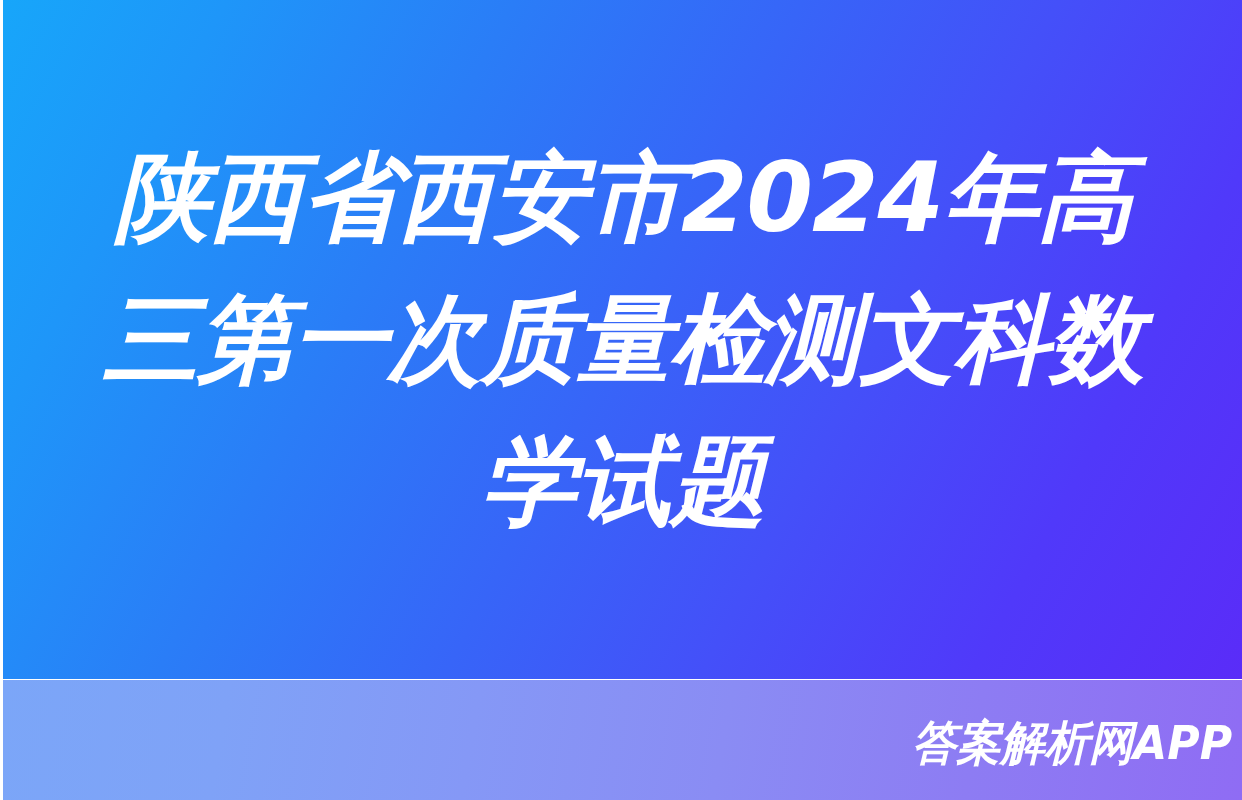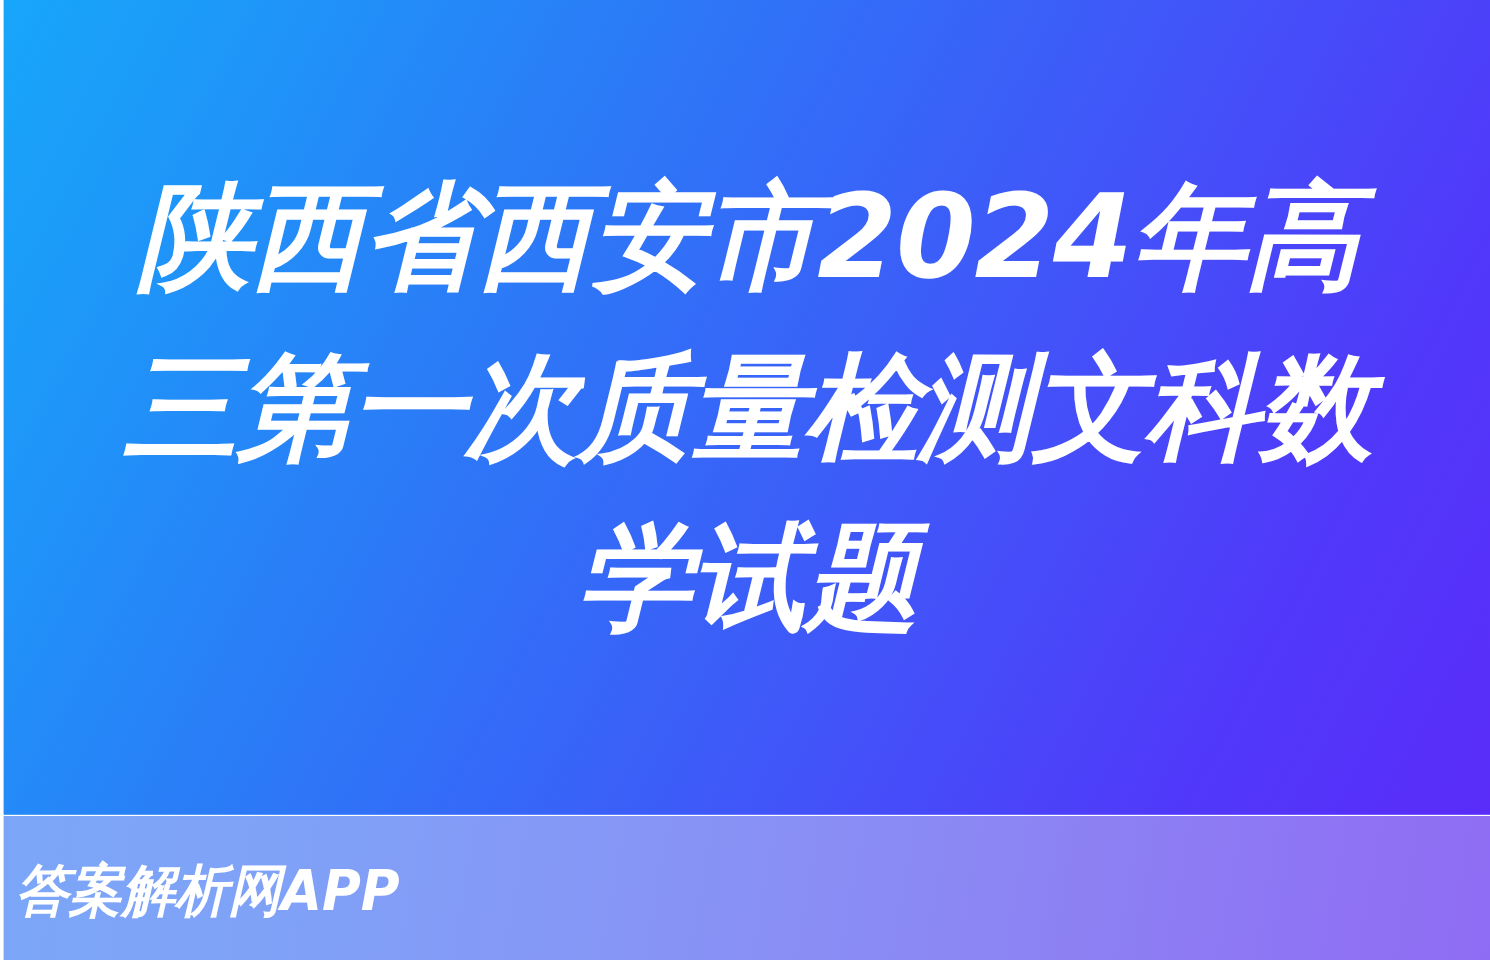--- a/index.html
+++ b/index.html
@@ -79,21 +79,21 @@
     height: 120px;
     background: linear-gradient(100deg,
         #7BA6F8 0%,
         #7FA2F7 18%,
         #8598F6 38%,
         #8A8CF4 58%,
         #8D7CF3 78%,
         #8F6CF4 100%);
     display: flex;
     align-items: center;
-    justify-content: flex-start;
+    justify-content: flex-end;
     overflow: hidden;
   }
 
   #watermark {
     color: #ffffff;
     font-family: "DejaVu Sans", "Liberation Sans", sans-serif;
     font-weight: 700;
     font-style: italic;
     font-size: 47px;
     line-height: 1;

